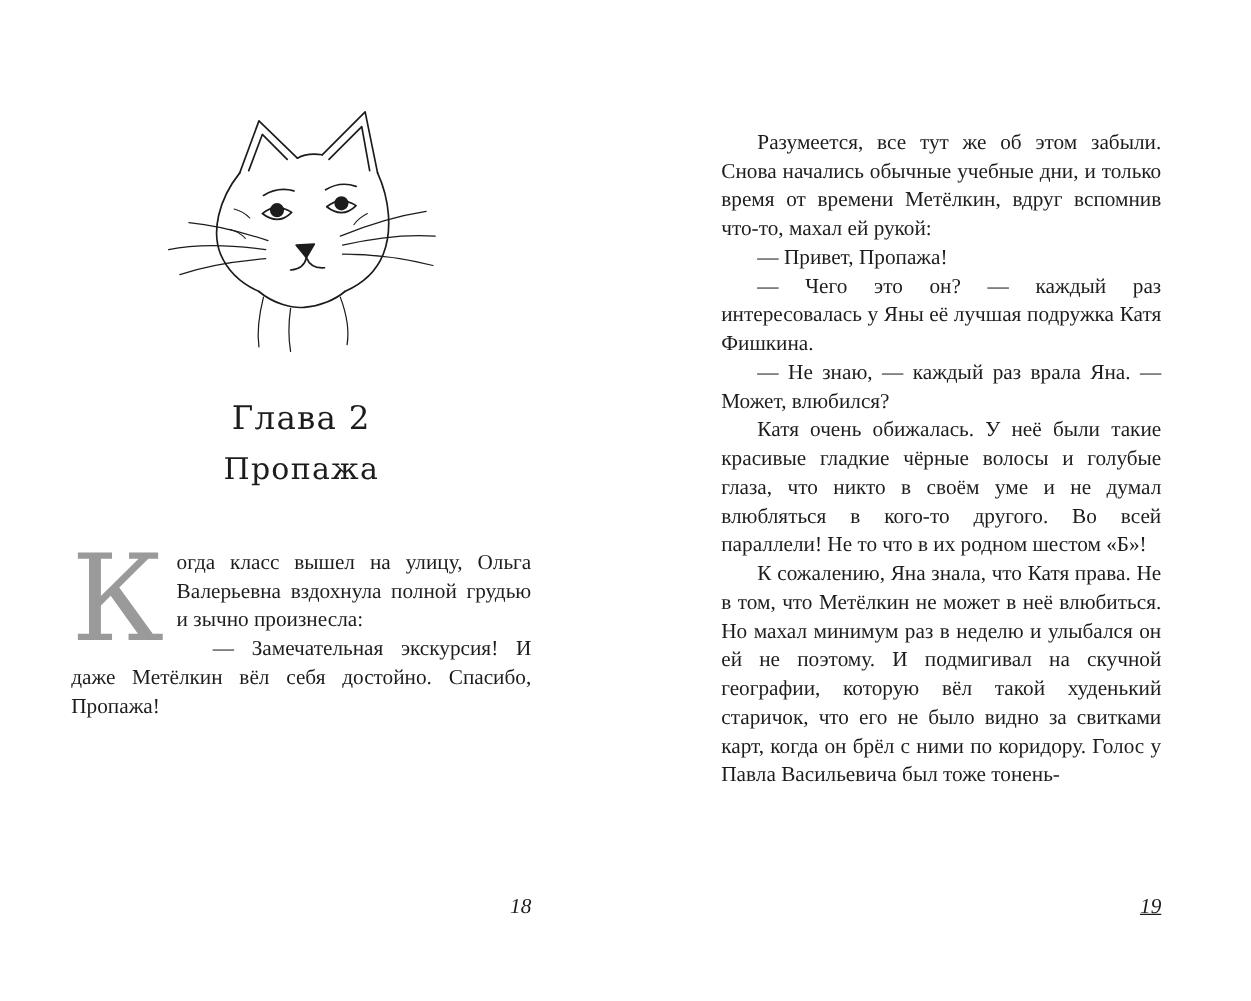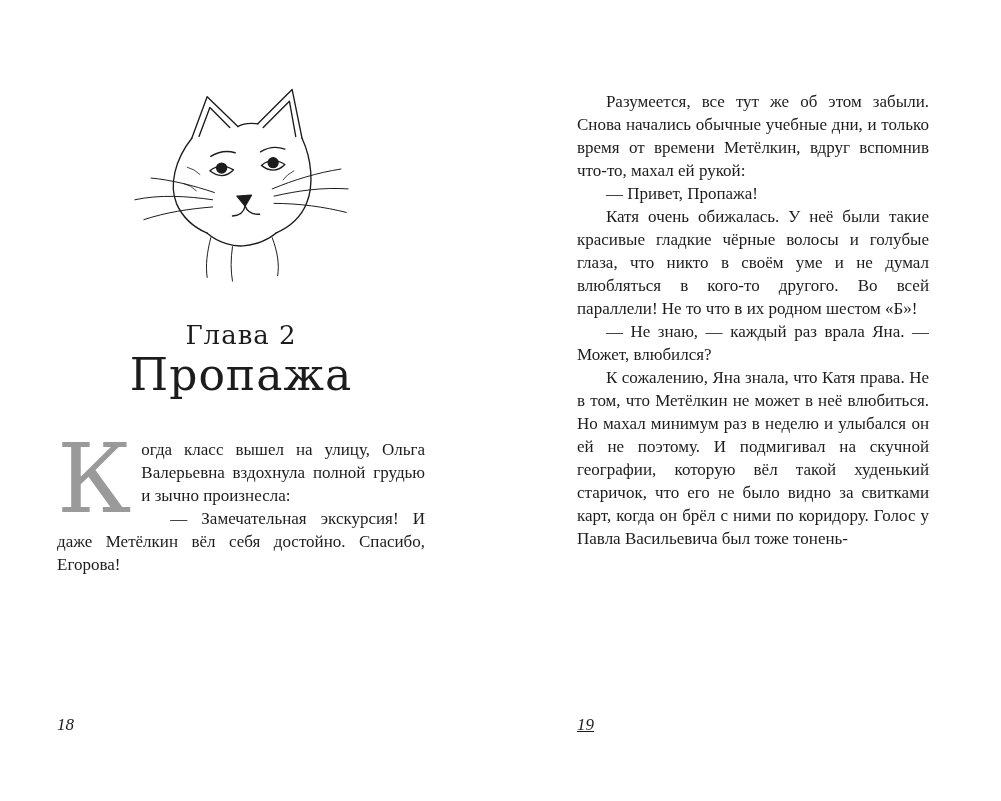--- a/index.html
+++ b/index.html
@@ -41,21 +41,21 @@
     text-align: center;
     margin-top: 26px;
     font-family: "DejaVu Serif", serif;
   }
   .chapter-label {
     font-size: 26px;
     line-height: 30px;
     letter-spacing: 1px;
   }
   .chapter-title {
-    font-size: 44px;
+    font-size: 24px;
     line-height: 42px;
     margin-top: 4px;
     letter-spacing: 1px;
   }
   .body-block {
     margin-top: 42px;
   }
   p.body-text {
     margin: 0;
     font-size: 17px;
@@ -71,21 +71,21 @@
     float: left;
     font-size: 96px;
     line-height: 74px;
     color: #9a9a9a;
     margin: 4px 10px 0 0;
     font-family: "DejaVu Serif", serif;
   }
   .page-number {
     position: absolute;
     bottom: 66px;
-    text-align: left;
+    text-align: right;
     font-size: 17px;
     font-style: italic;
   }
   .page-left .page-number {
     left: 57px;
     right: 75px;
   }
   .page-right .page-number {
     left: 77px;
     right: 71px;
@@ -142,34 +142,35 @@
         </g>
       </svg>
 
       <div class="chapter-head">
         <div class="chapter-label">Глава 2</div>
         <div class="chapter-title">Пропажа</div>
       </div>
 
       <div class="body-block">
         <p class="body-text first"><span class="dropcap">К</span><span>огда класс вышел на улицу, Ольга Валерьевна вздохнула полной грудью и зычно произнесла:</span></p>
-        <p class="body-text indent">— Замечательная экскурсия! И даже Метёлкин вёл себя достойно. Спасибо, Егорова!</p>
+        <p class="body-text indent">— Замечательная экскурсия! И даже Метёлкин вёл себя достойно. Спасибо, Пропажа!</p>
       </div>
     </div>
 
     <div class="page-number">18</div>
   </div>
 
   <div class="page page-right">
     <div class="page-inner">
-      <div class="body-block" style="margin-top:0">
+      <div class="body-block" style="margin-top:12px">
         <p class="body-text indent">Разумеется, все тут же об этом забыли. Снова начались обычные учебные дни, и только время от времени Метёлкин, вдруг вспомнив что-то, махал ей рукой:</p>
         <p class="body-text indent">— Привет, Пропажа!</p>
+        <p class="body-text indent">— Чего это он? — каждый раз интересовалась у Яны её лучшая подружка Катя Фишкина.</p>
+        <p class="body-text indent">— Не знаю, — каждый раз врала Яна. — Может, влюбился?</p>
         <p class="body-text indent">Катя очень обижалась. У неё были такие красивые гладкие чёрные волосы и голубые глаза, что никто в своём уме и не думал влюбляться в кого-то другого. Во всей параллели! Не то что в их родном шестом «Б»!</p>
-        <p class="body-text indent">— Не знаю, — каждый раз врала Яна. — Может, влюбился?</p>
         <p class="body-text indent">К сожалению, Яна знала, что Катя права. Не в том, что Метёлкин не может в неё влюбиться. Но махал минимум раз в неделю и улыбался он ей не поэтому. И подмигивал на скучной географии, которую вёл такой худенький старичок, что его не было видно за свитками карт, когда он брёл с ними по коридору. Голос у Павла Васильевича был тоже тонень-</p>
       </div>
     </div>
 
     <div class="page-number">19</div>
   </div>
 
 </div>
 
 </body></html>

